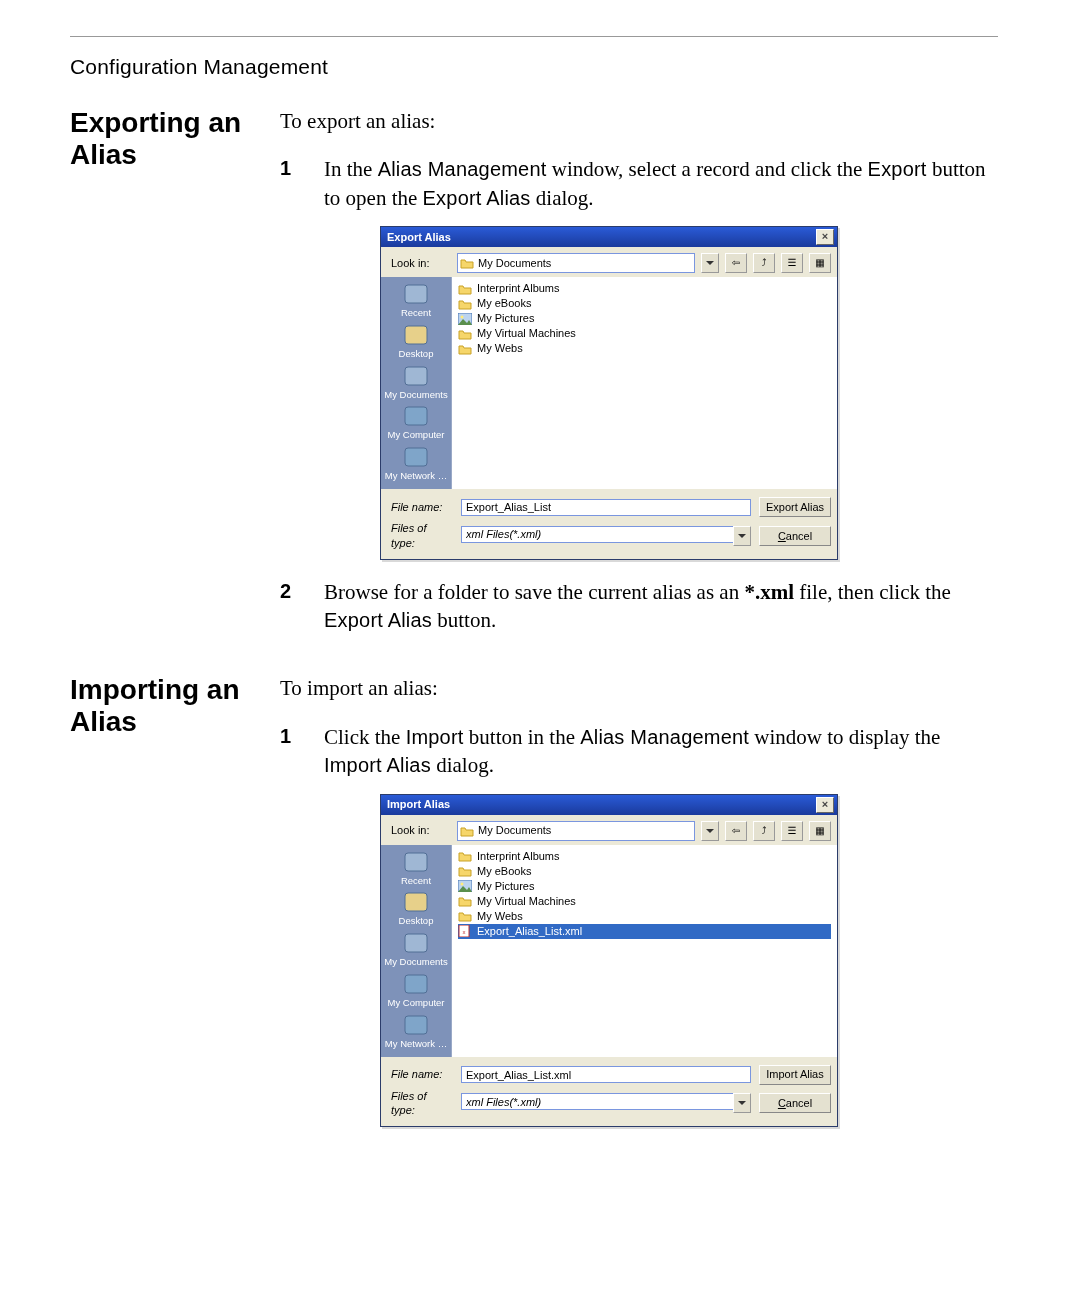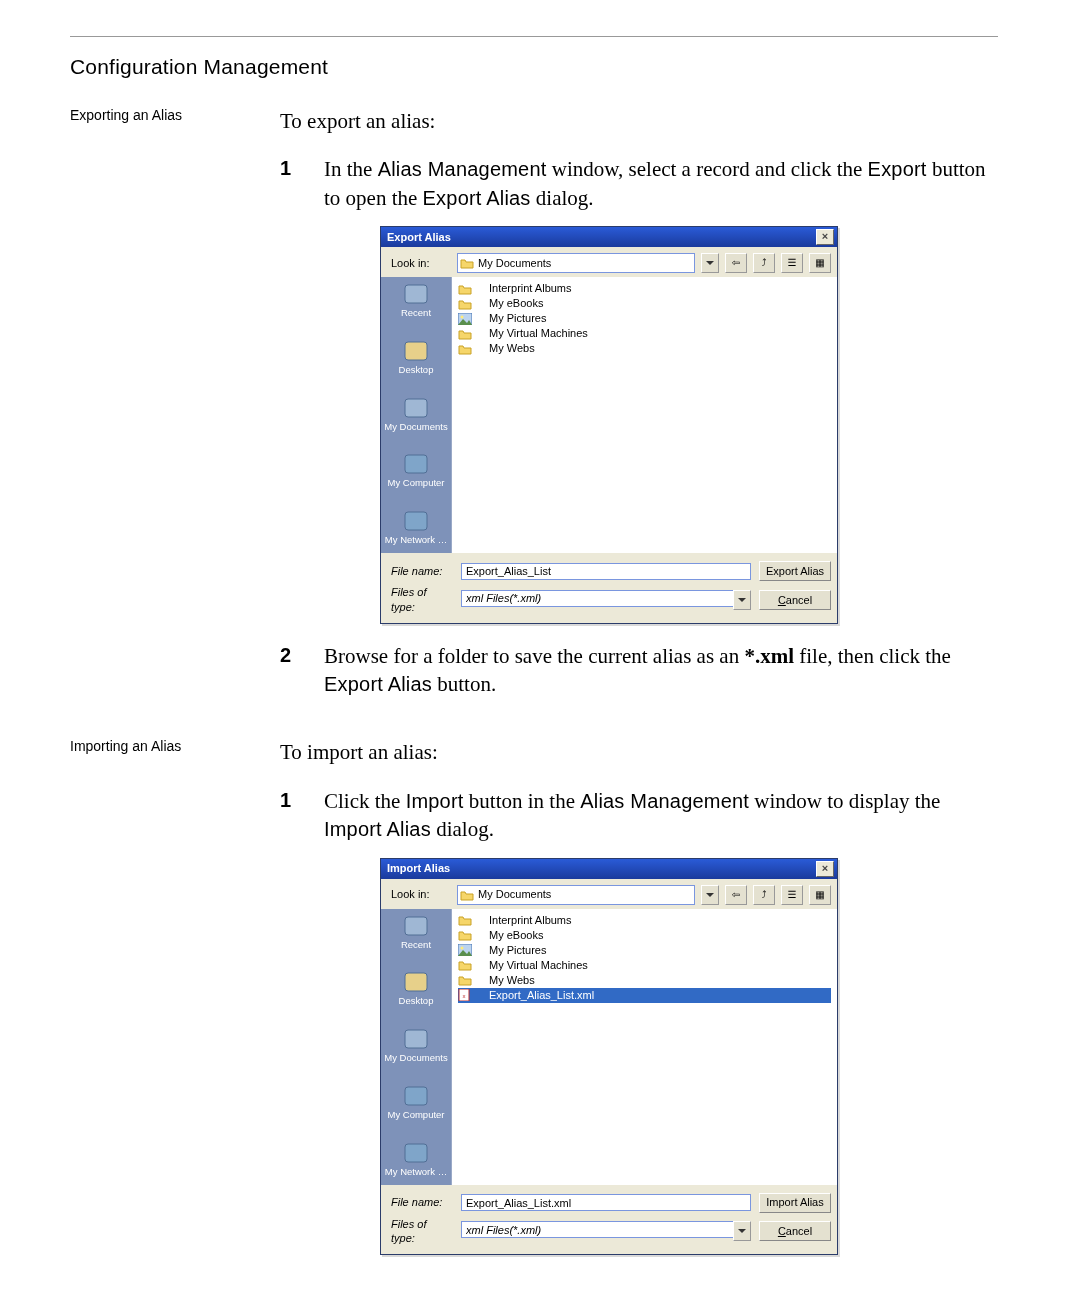--- a/index.html
+++ b/index.html
@@ -34,22 +34,22 @@
     width: 210px;
     flex: 0 0 210px;
   }
   .rcol {
     flex: 1;
     font-size: 21px;
     line-height: 1.35;
   }
   .side-heading {
     font-family: 'Segoe UI', Arial, sans-serif;
-    font-weight: 400;
-    font-size: 14px;
+    font-weight: 700;
+    font-size: 28px;
   }
   .intro {
     margin-bottom: 20px;
   }
   .li {
     display: flex;
     margin-bottom: 14px;
   }
   .num {
     width: 44px;
@@ -161,37 +161,37 @@
   .middle {
     display: flex;
   }
   .places {
     width: 70px;
     background: #7e92b9;
     padding: 6px 0;
     display: flex;
     flex-direction: column;
     align-items: center;
-    gap: 20px;
+    gap: 4px;
     color: #fff;
     font-size: 9.5px;
     text-align: center;
     justify-content: center;
   }
   .place { display:flex; flex-direction:column; align-items:center; gap:2px; cursor:pointer;}
   .place .picon { width:26px; height:22px; }
   .filepane {
     flex: 1;
     background: #fff;
     border-left: 1px solid #9aa9c7;
     min-height: 200px;
     padding: 4px 6px;
   }
   .fitem {
-    display:flex; align-items:center; gap:17px;
+    display:flex; align-items:center; gap:5px;
     height: 15px;
     cursor: pointer;
   }
   .fitem.sel {
     background: #316ac5;
     color: #fff;
   }
   .micon { width:14px; height:12px; flex:0 0 14px; }
   .bottom {
     padding: 4px 6px 8px 10px;

